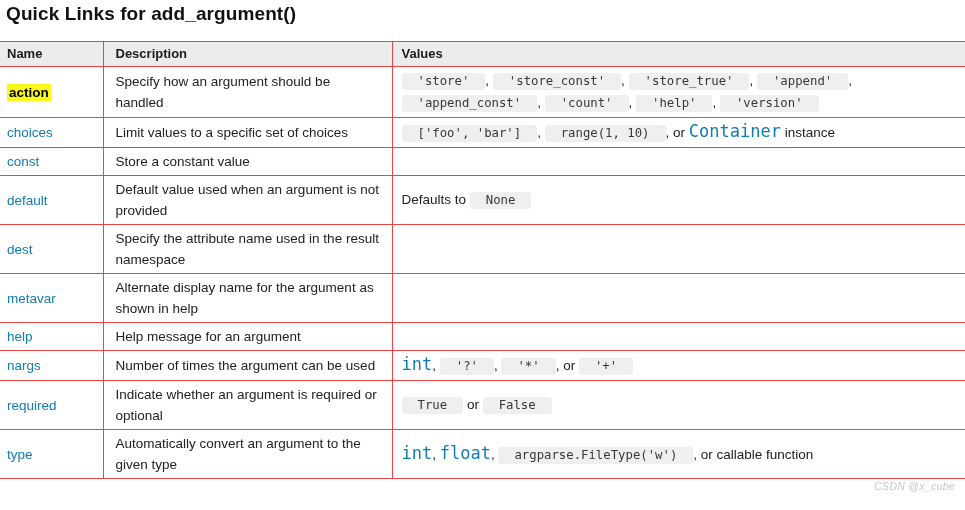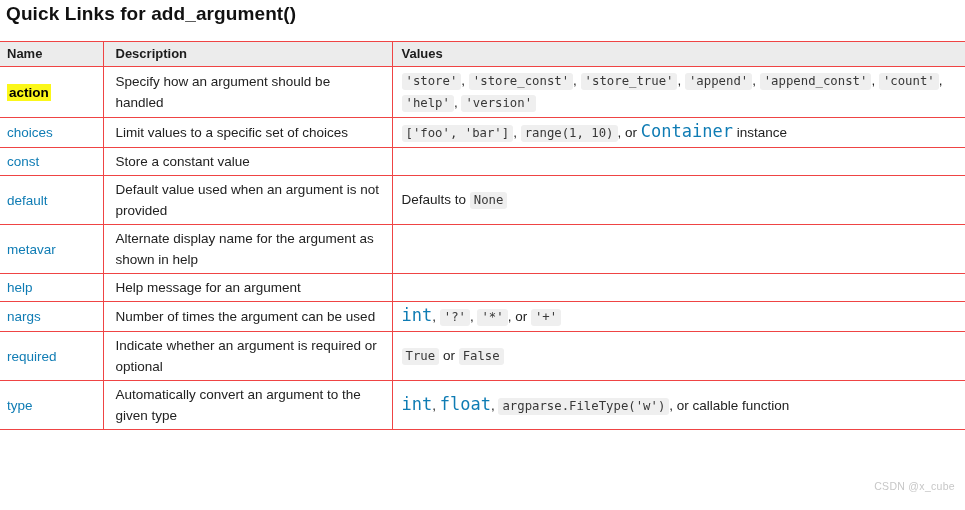--- a/index.html
+++ b/index.html
@@ -62,41 +62,42 @@
     font-weight: 700;
     text-decoration: none;
     padding: 1px 2px;
     cursor: pointer;
   }
   .code {
     font-family: "DejaVu Sans Mono", monospace;
     font-size: 12.3px;
     background: #efefef;
     color: #383838;
-    padding: 1px 4px 2px;
+    padding: 1px 16px 2px;
     border-radius: 3px;
     white-space: nowrap;
   }
   a.code-link {
     font-family: "DejaVu Sans Mono", monospace;
     font-size: 17px;
     color: #0f7cb4;
     text-decoration: none;
     background: transparent;
     white-space: nowrap;
     cursor: pointer;
   }
   .watermark {
     position: absolute;
     right: 10px;
     top: 480px;
     font-size: 10.5px;
     color: #c7c7c7;
     letter-spacing: 0.3px;
     z-index: 2;
+    font-style: italic;
   }
 </style>
 </head>
 <body>
 
 <div class="page">
   <h1 class="page-title">Quick Links for add_argument()</h1>
 
   <table class="quick-links">
     <colgroup>
@@ -126,20 +127,25 @@
           <td class="col-name"><a class="name-link">const</a></td>
           <td class="col-desc">Store a constant value</td>
           <td class="col-values"></td>
         </tr>
         <tr>
           <td class="col-name"><a class="name-link">default</a></td>
           <td class="col-desc">Default value used when an argument is not provided</td>
           <td class="col-values">Defaults to <span class="code">None</span></td>
         </tr>
         <tr>
+          <td class="col-name"><a class="name-link">dest</a></td>
+          <td class="col-desc">Specify the attribute name used in the result namespace</td>
+          <td class="col-values"></td>
+        </tr>
+        <tr>
           <td class="col-name"><a class="name-link">metavar</a></td>
           <td class="col-desc">Alternate display name for the argument as shown in help</td>
           <td class="col-values"></td>
         </tr>
         <tr>
           <td class="col-name"><a class="name-link">help</a></td>
           <td class="col-desc">Help message for an argument</td>
           <td class="col-values"></td>
         </tr>
         <tr>

